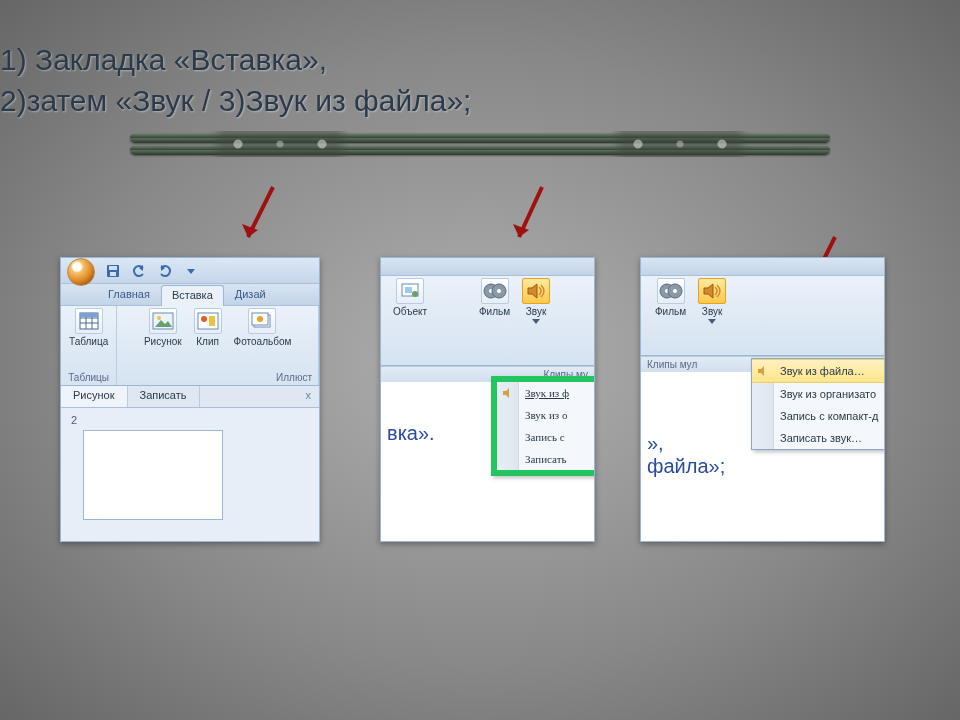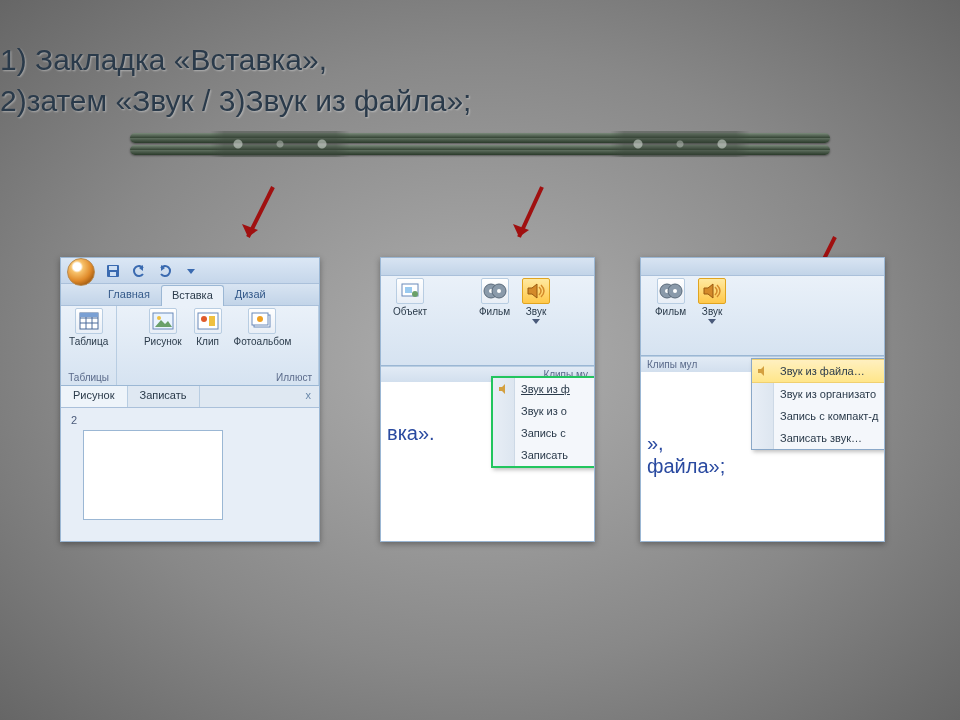--- a/index.html
+++ b/index.html
@@ -202,22 +202,23 @@
   }
   .btn-hl {
     background: linear-gradient(to bottom, #ffe9a0, #ffc84a) !important;
     border-color: #e0a420 !important;
   }
   .menu {
     position: absolute;
     top: 118px; left: 110px;
     width: 115px;
     background: #f4f7fb;
-    border: 2px solid #22c55e;
+    border: 6px solid #22c55e;
     box-shadow: 2px 2px 4px rgba(0,0,0,0.25);
+    font-family: Liberation Serif, serif;
   }
   .menu-ico-col {
     position: absolute;
     left: 0; top: 0; bottom: 0;
     width: 22px;
     background: linear-gradient(to right,#e8eef6,#dde6f0);
     border-right: 1px solid #cdd9e6;
   }
   .menu-item {
     position: relative;

